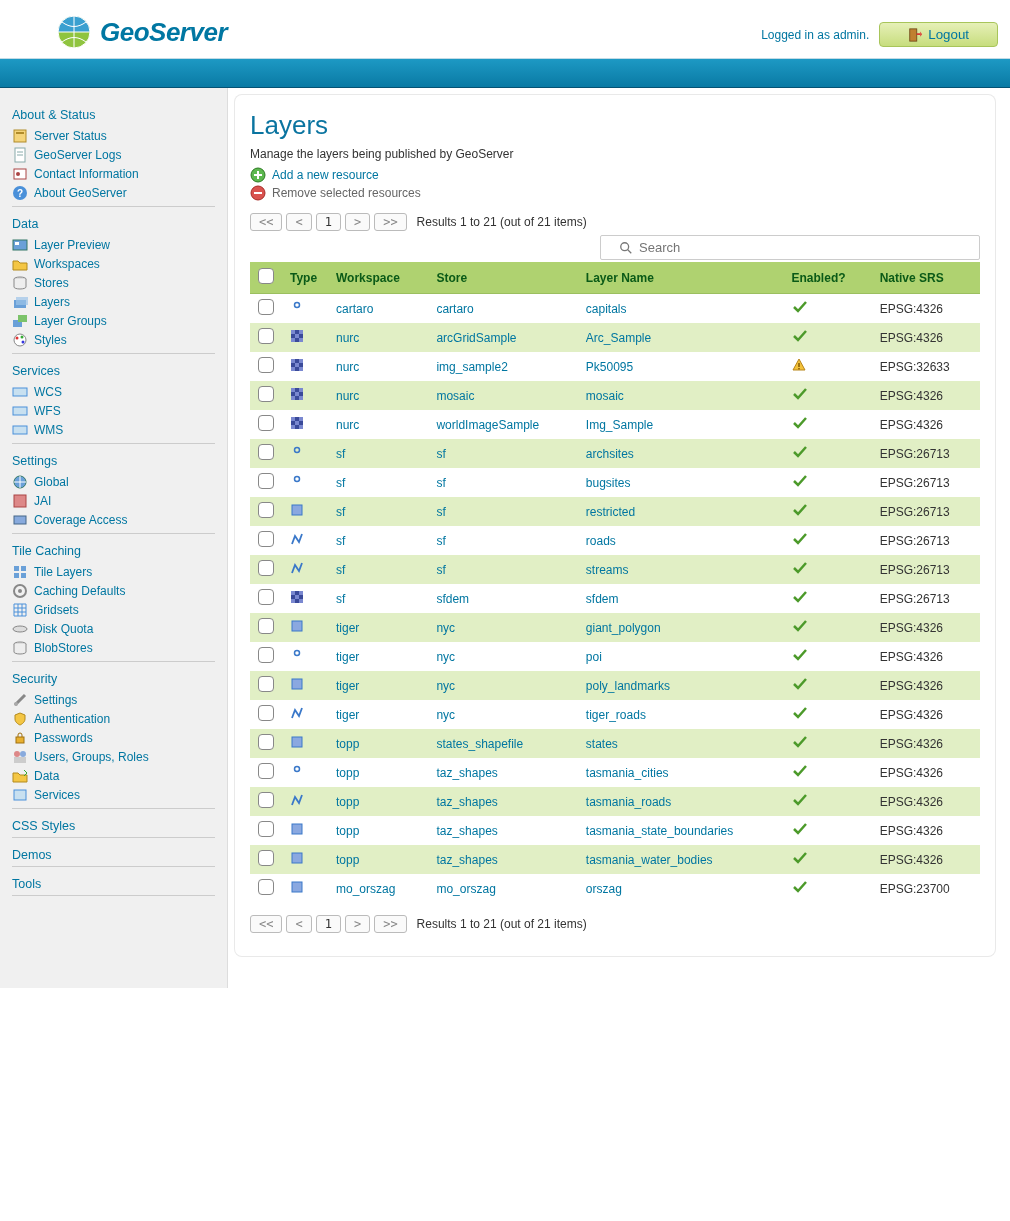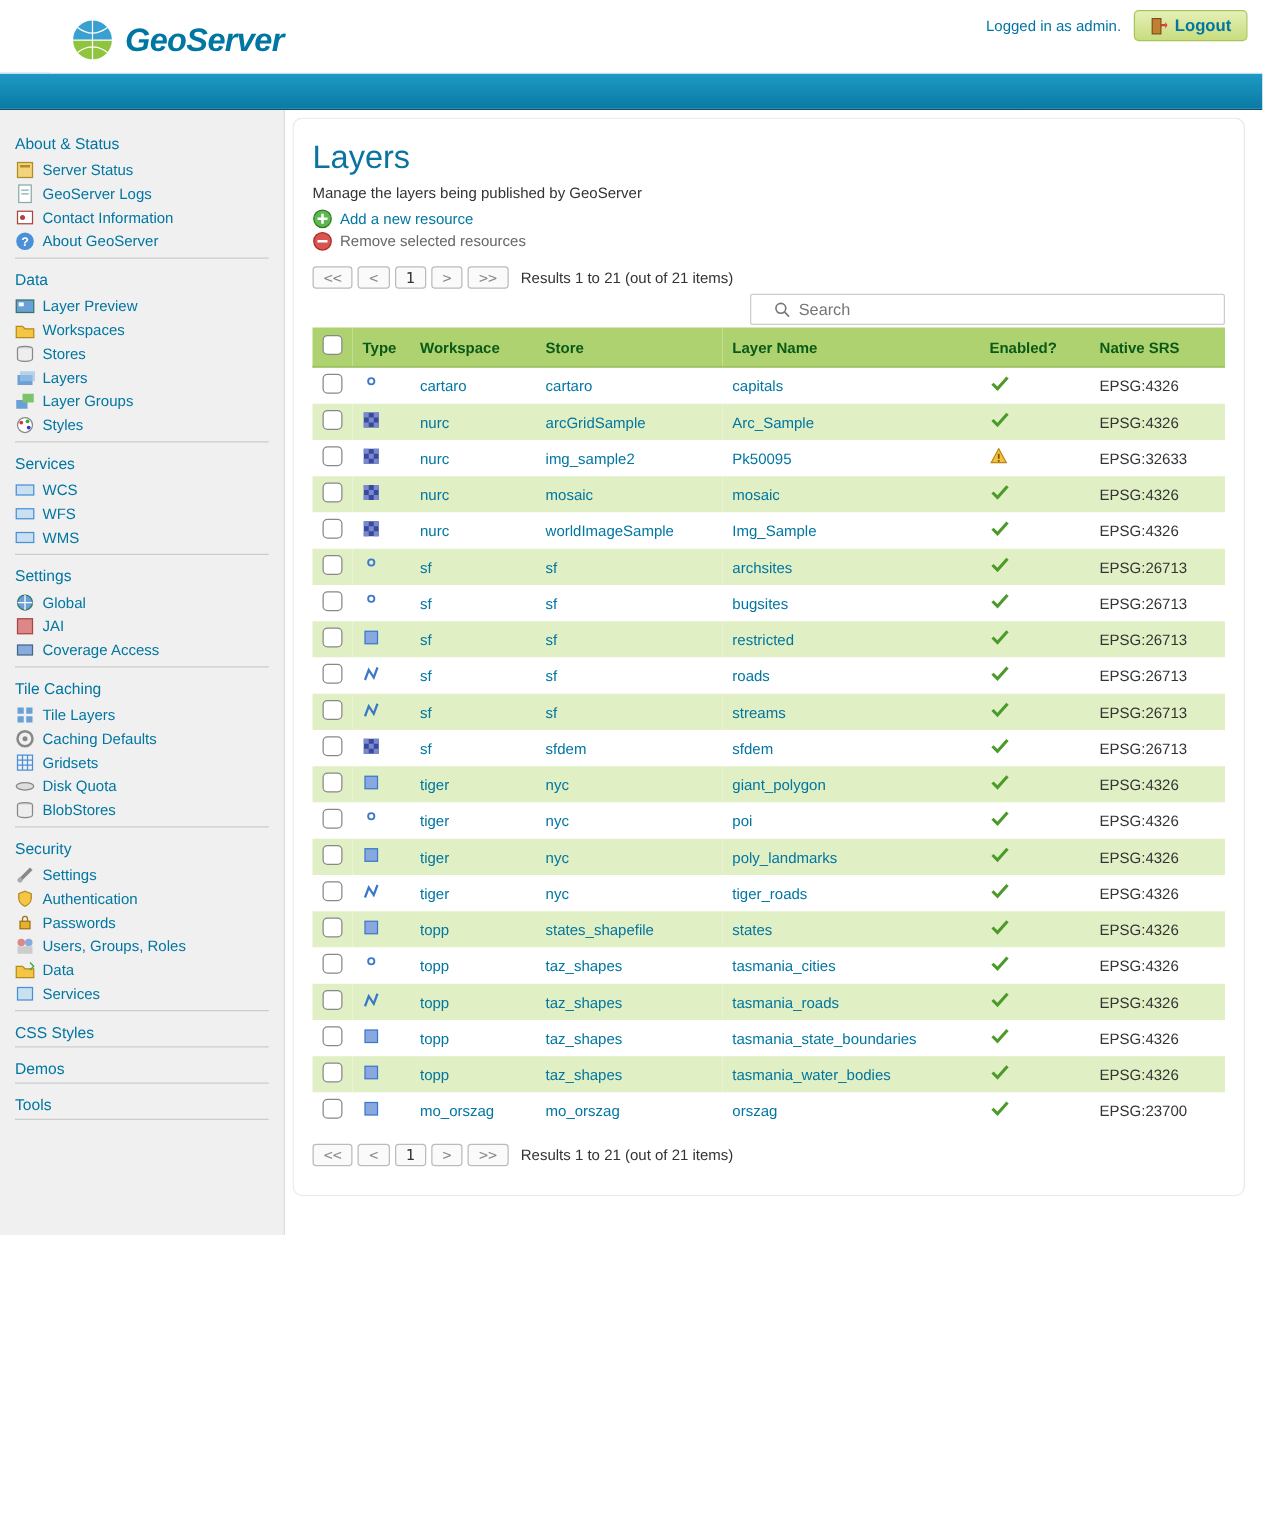--- a/index.html
+++ b/index.html
@@ -2,23 +2,23 @@
 <html><head>
 <meta charset="utf-8">
 <style>
   * { box-sizing: border-box; }
   html, body { margin: 0; padding: 0; font-family: "Lucida Sans", "Lucida Sans Unicode", "Lucida Grande", Verdana, Arial, sans-serif; font-size: 12px; color: #333; background: #fff; }
   a { color: #0076a1; text-decoration: none; }
 
   .topbar { background: #fff; height: 58px; position: relative; margin-left: 40px; }
   .logo { position: absolute; left: 14px; top: 12px; display:flex; align-items:center; gap:6px;}
   .logo-name { font-size: 26px; font-weight: bold; font-style: italic; color:#0077a2; letter-spacing:-.5px;}
-  .login-status { position: absolute; right: 12px; top: 8px; display:flex; align-items:center; gap:10px; }
+  .login-status { position: absolute; right: 12px; top: 22px; display:flex; align-items:center; gap:10px; }
   .login-status span { color: #0076a1; }
-  .logout-btn { background: linear-gradient(#e6f0b7,#c7dd7e); border:1px solid #a8c55a; border-radius:4px; padding:4px 12px; font-weight:bold; color:#36591d; cursor:pointer; display:flex; align-items:center; gap:6px;}
+  .logout-btn { background: linear-gradient(#e6f0b7,#c7dd7e); border:1px solid #a8c55a; border-radius:4px; padding:4px 28px; font-weight:normal; color:#36591d; cursor:pointer; display:flex; align-items:center; gap:6px;}
   .door-icon { width:14px; height:14px; }
 
   .header-bar { height: 30px; background: linear-gradient(#1d99c4, #0a7aa4); border-top:1px solid #c2dbe6; border-bottom:1px solid #055274; }
 
   .body-wrap { display:flex; align-items:flex-start; }
   .sidebar { width: 228px; background:#f0f0f0; border-right:1px solid #ddd; padding: 10px 12px 20px 12px; min-height:900px;}
   .group-head { font-weight:normal; color:#0076a1; margin:10px 0 4px 0; font-size:12.5px; cursor:pointer;}
   .group-border { border-bottom:1px solid #ccc; margin: 4px 0 6px 0;}
   .nav-item { display:flex; align-items:center; gap:6px; padding:1.5px 0; cursor:pointer;text-align:right;}
   .nav-item .lbl { color:#0076a1; }

